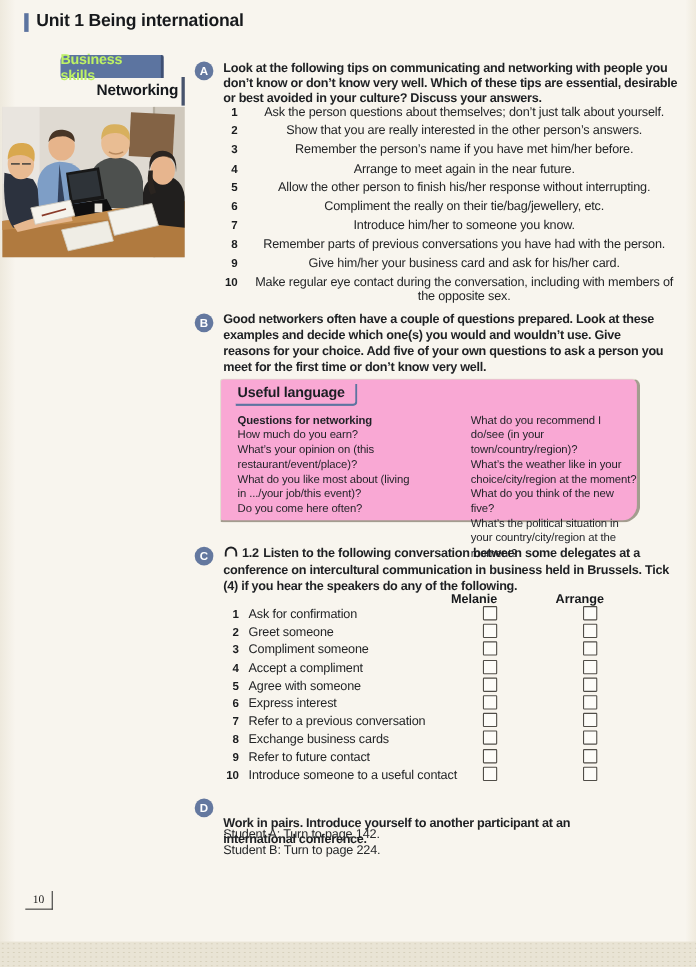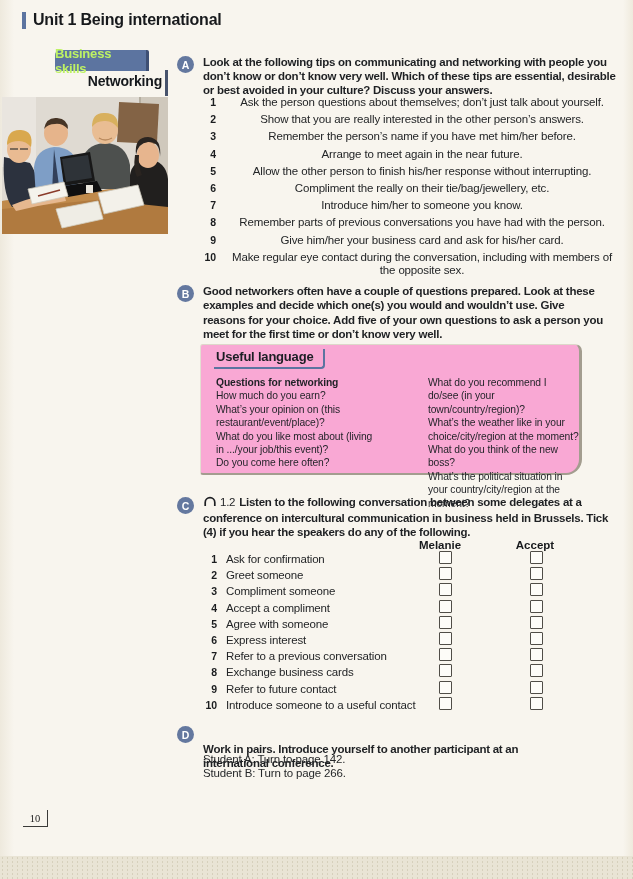--- a/index.html
+++ b/index.html
@@ -80,22 +80,22 @@
     border-bottom:2.5px solid var(--accent);border-right:2.5px solid var(--accent);
     border-radius:0 0 4px 0;}
   .ul-cols{display:flex;margin:7px 0 0 15px;gap:48px;}
   .ul-col{font-size:10.3px;line-height:13.4px;color:#1f2126;letter-spacing:-0.1px;}
   .ul-col.left{width:165px;}
   .ul-col.right{width:152px;}
   .ul-heading{font-weight:bold;}
 
   
   .hp-icon{display:inline-block;vertical-align:-1px;margin-right:3px;}
-  .track-no{font-weight:normal;margin-right:4px;}
-  .col-head{position:absolute;top:539px;width:60px;text-align:center;
+  .track-no{font-weight:bold;margin-right:4px;}
+  .col-head{position:absolute;top:539px;width:60px;text-align:left;
     font-weight:bold;font-size:11.5px;color:#17191c;}
   #col-melanie{left:410px;}
   #col-konrad{left:505px;}
   .checklist{position:absolute;left:203px;top:553px;width:416px;}
   .check-row{position:relative;display:flex;align-items:flex-start;
     margin-bottom:3.2px;font-size:11.5px;line-height:13px;
     letter-spacing:-0.15px;color:#232527;height:13px;}
   .check-num{width:14px;text-align:right;font-weight:bold;font-size:10.5px;
     margin-right:9px;flex:none;color:#1b1d1f;}
   .checkbox{position:absolute;top:-2px;width:13px;height:13px;
@@ -260,37 +260,37 @@
           <div>Do you come here often?</div>
         </div>
     </div>
     <div class="ul-col right">
       <div>
 
           <div>What do you recommend I do/see (in your town/country/region)?</div>
 
           <div>What’s the weather like in your choice/city/region at the moment?</div>
 
-          <div>What do you think of the new boss?</div>
+          <div>What do you think of the new five?</div>
 
           <div>What’s the political situation in your country/city/region at the moment?</div>
         </div>
     </div>
   </div>
 </div>
 
 <div class="badge" id="badge-c">C</div>
 <div class="intro" id="intro-c">
   <span class="hp-icon"><svg width="14" height="12" viewBox="0 0 14 12">
         <path d="M2.2,11 L2.2,7.5 A4.8,4.8 0 0 1 11.8,7.5 L11.8,11" fill="none" stroke="#1d1f23" stroke-width="1.7"></path>
       </svg></span><span class="track-no">1.2</span><span>Listen to the following conversation between some delegates at a conference on intercultural communication in business held in Brussels. Tick (4) if you hear the speakers do any of the following.</span>
 </div>
 
 <div class="col-head" id="col-melanie">Melanie</div>
-<div class="col-head" id="col-konrad">Accept</div>
+<div class="col-head" id="col-konrad">Arrange</div>
 
 <div class="checklist">
 
     <div class="check-row">
       <span class="check-num">1</span>
       <span class="check-label">Ask for confirmation</span>
       <span class="checkbox m"></span>
       <span class="checkbox k"></span>
     </div>
 
@@ -354,15 +354,15 @@
       <span class="check-num">10</span>
       <span class="check-label">Introduce someone to a useful contact</span>
       <span class="checkbox m"></span>
       <span class="checkbox k"></span>
     </div>
   </div>
 
 <div class="badge" id="badge-d">D</div>
 <div class="intro" id="intro-d">Work in pairs. Introduce yourself to another participant at an international conference.</div>
 <div class="student-line" id="student-a">Student A: Turn to page 142.</div>
-<div class="student-line" id="student-b">Student B: Turn to page 266.</div>
+<div class="student-line" id="student-b">Student B: Turn to page 224.</div>
 
 <div class="page-no">10</div>
 
 </body></html>

